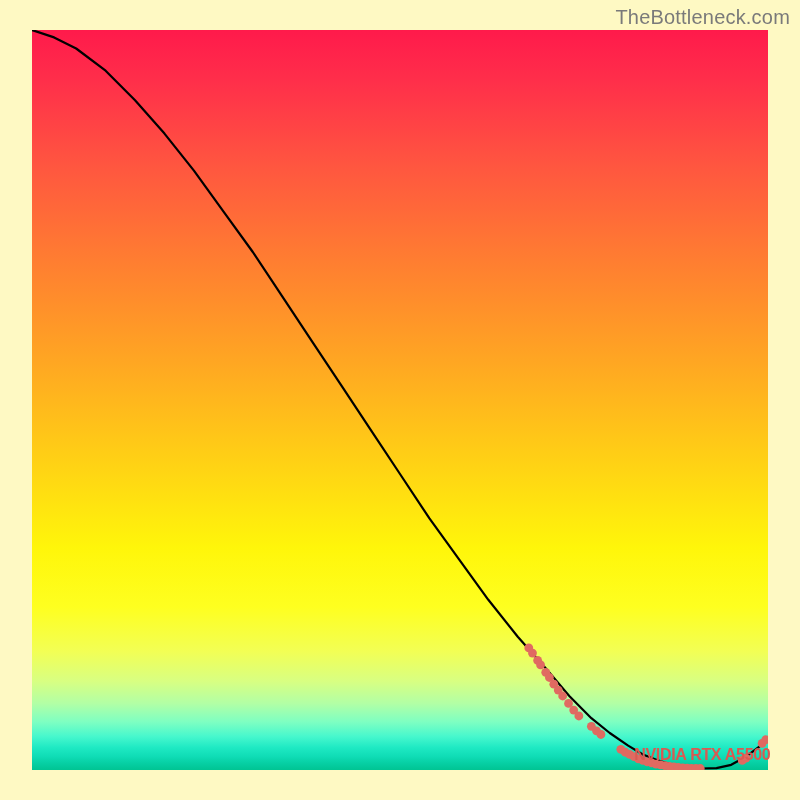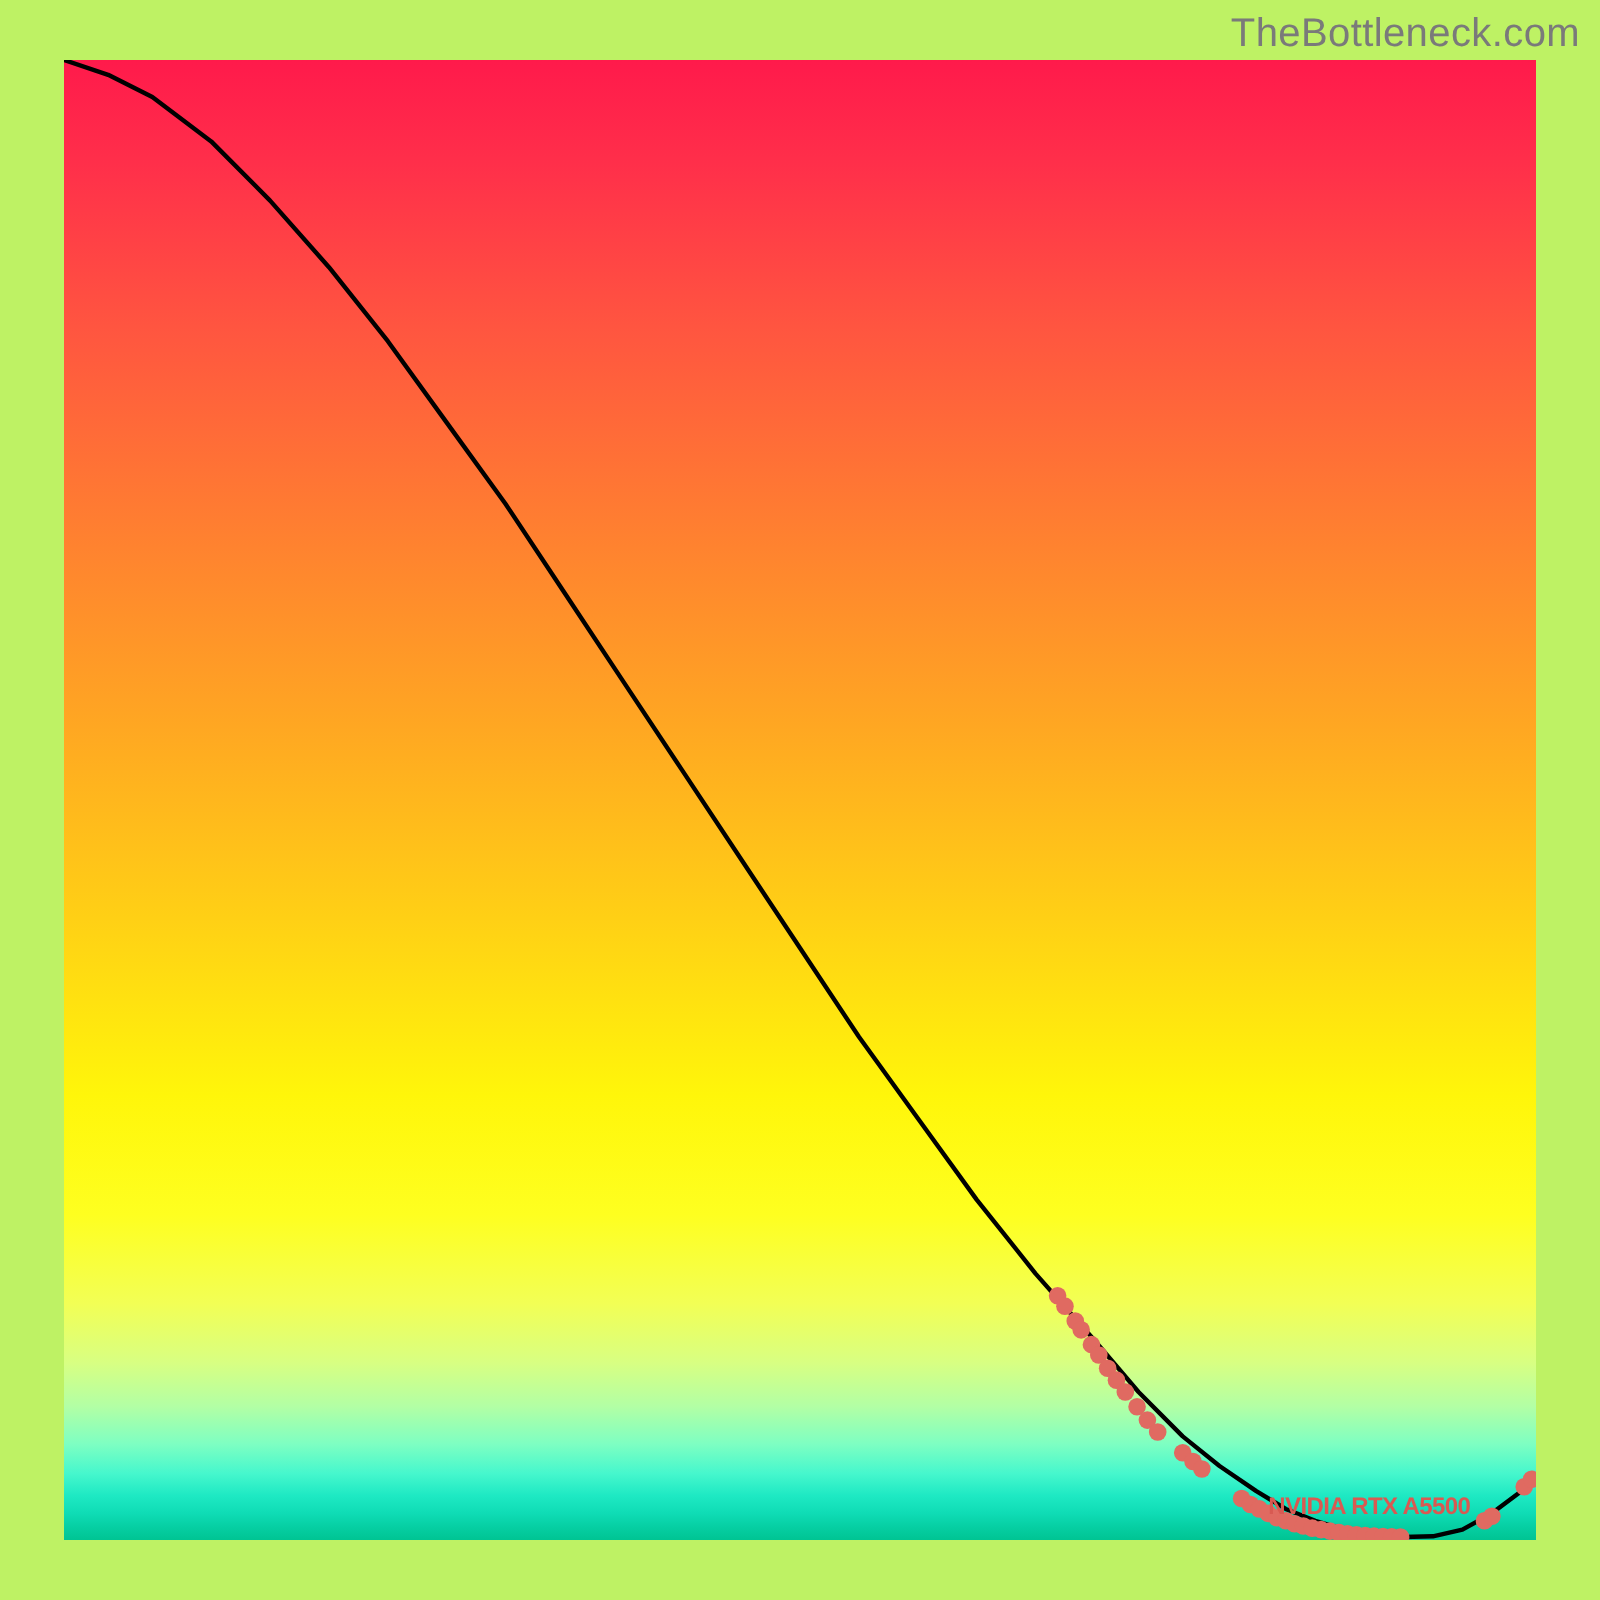--- a/index.html
+++ b/index.html
@@ -8,21 +8,21 @@
     width: 800px;
     height: 800px;
     background: #000;
     overflow: hidden;
     font-family: Arial, Helvetica, sans-serif;
   }
   .stage {
     position: relative;
     width: 800px;
     height: 800px;
-    background: #bef264;
+    background: #fef9c3;
   }
   .plot {
     position: absolute;
     left: 32px;
     top: 30px;
     width: 736px;
     height: 740px;
     background: linear-gradient(to bottom,
       #ff1a4b 0%,
       #ff2f4a 7%,
@@ -65,21 +65,21 @@
     stroke: #000;
     stroke-width: 2.2;
     stroke-linecap: round;
     stroke-linejoin: round;
   }
   .curve circle.dot {
     fill: #e06a61;
   }
   .modeltag {
     position: absolute;
-    font-size: 12px;
+    font-size: 16px;
     font-weight: 700;
     color: #d85a52;
     white-space: nowrap;
     letter-spacing: -0.3px;
     user-select: none;
   }
 </style>
 </head>
 <body>
 

